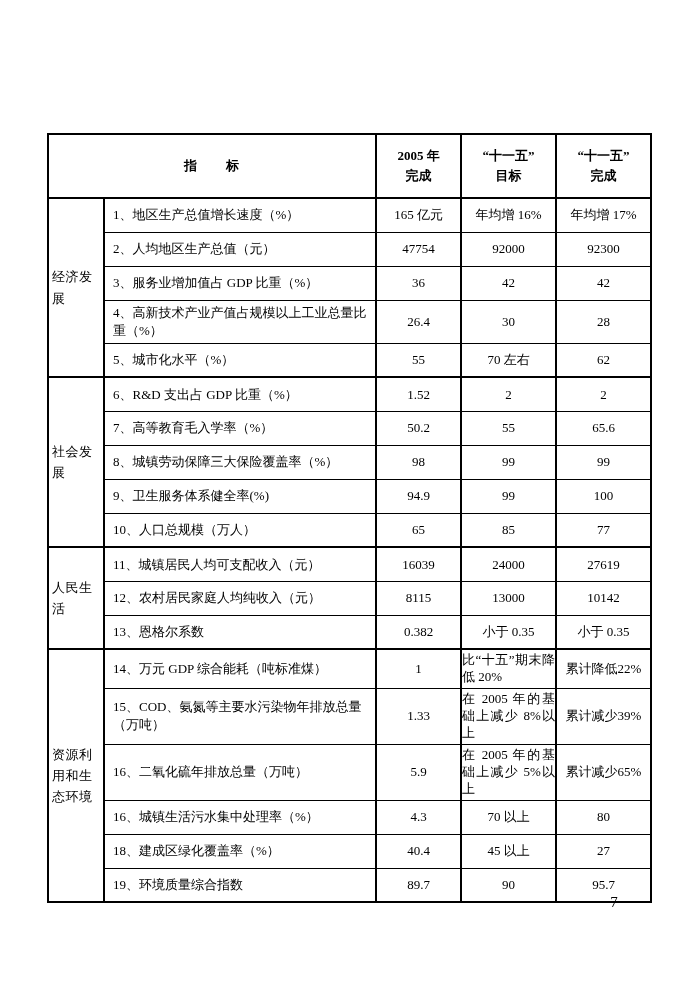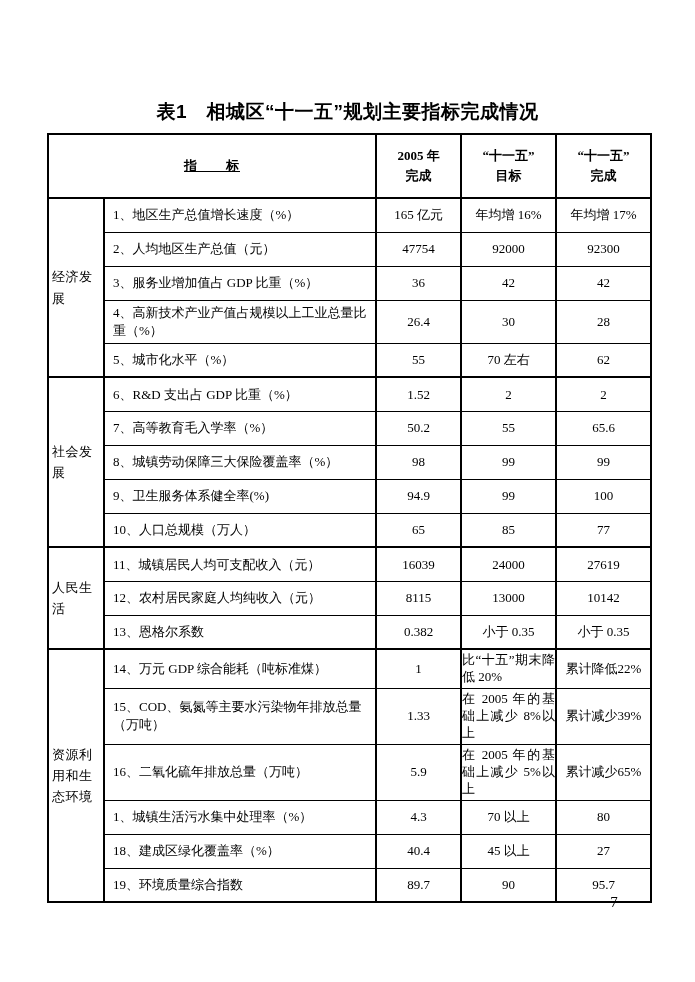--- a/index.html
+++ b/index.html
@@ -20,38 +20,37 @@
     border:2px solid #000;
   }
   th, td {
     border-style:solid; border-color:#000; border-width:1px 2px;
     font-size:13px; vertical-align:middle; overflow:hidden;
   }
   thead th {
     height:64px; font-weight:700; text-align:center;
     white-space:pre-line; line-height:1.55; border-bottom-width:2px;
   }
-  th.head-indicator { letter-spacing:1px;text-decoration:underline; }
+  th.head-indicator { letter-spacing:1px; }
   td.group-cell  { text-align:left; padding:10px 3px; line-height:1.65; letter-spacing:0.5px; }
   td.indicator-cell { text-align:left; padding:3px 6px 3px 8px; line-height:1.4; height:34px;margin-top:13px; }
   td.value-cell { text-align:center; padding:2px 8px; height:34px; }
   td.wrap-left  { text-align:justify; padding:2px 0; line-height:1.3; }
   tr.group-start td { border-top-width:2px; }
 
   .page-number {
     position:absolute; left:597px; top:894px; width:34px; text-align:center;
     font-size:15px;
   }
 </style>
 </head>
 <body>
 
 <div class="page">
 
-  <div class="page-title">表1　相城区“十一五”规划主要指标完成情况</div>
 
   <table class="indicators">
     <colgroup>
       <col style="width:56px">
       <col style="width:272px">
       <col style="width:85px">
       <col style="width:95px">
       <col style="width:95px">
     </colgroup>
     <thead>
@@ -160,21 +159,21 @@
           <td class="value-cell wrap-left">在 2005 年的基础上减少 8%以上</td>
           <td class="value-cell">累计减少39%</td>
         </tr>
         <tr>
           <td class="indicator-cell">16、二氧化硫年排放总量（万吨）</td>
           <td class="value-cell">5.9</td>
           <td class="value-cell wrap-left">在 2005 年的基础上减少 5%以上</td>
           <td class="value-cell">累计减少65%</td>
         </tr>
         <tr>
-          <td class="indicator-cell">1、城镇生活污水集中处理率（%）</td>
+          <td class="indicator-cell">16、城镇生活污水集中处理率（%）</td>
           <td class="value-cell">4.3</td>
           <td class="value-cell">70 以上</td>
           <td class="value-cell">80</td>
         </tr>
         <tr>
           <td class="indicator-cell">18、建成区绿化覆盖率（%）</td>
           <td class="value-cell">40.4</td>
           <td class="value-cell">45 以上</td>
           <td class="value-cell">27</td>
         </tr>

